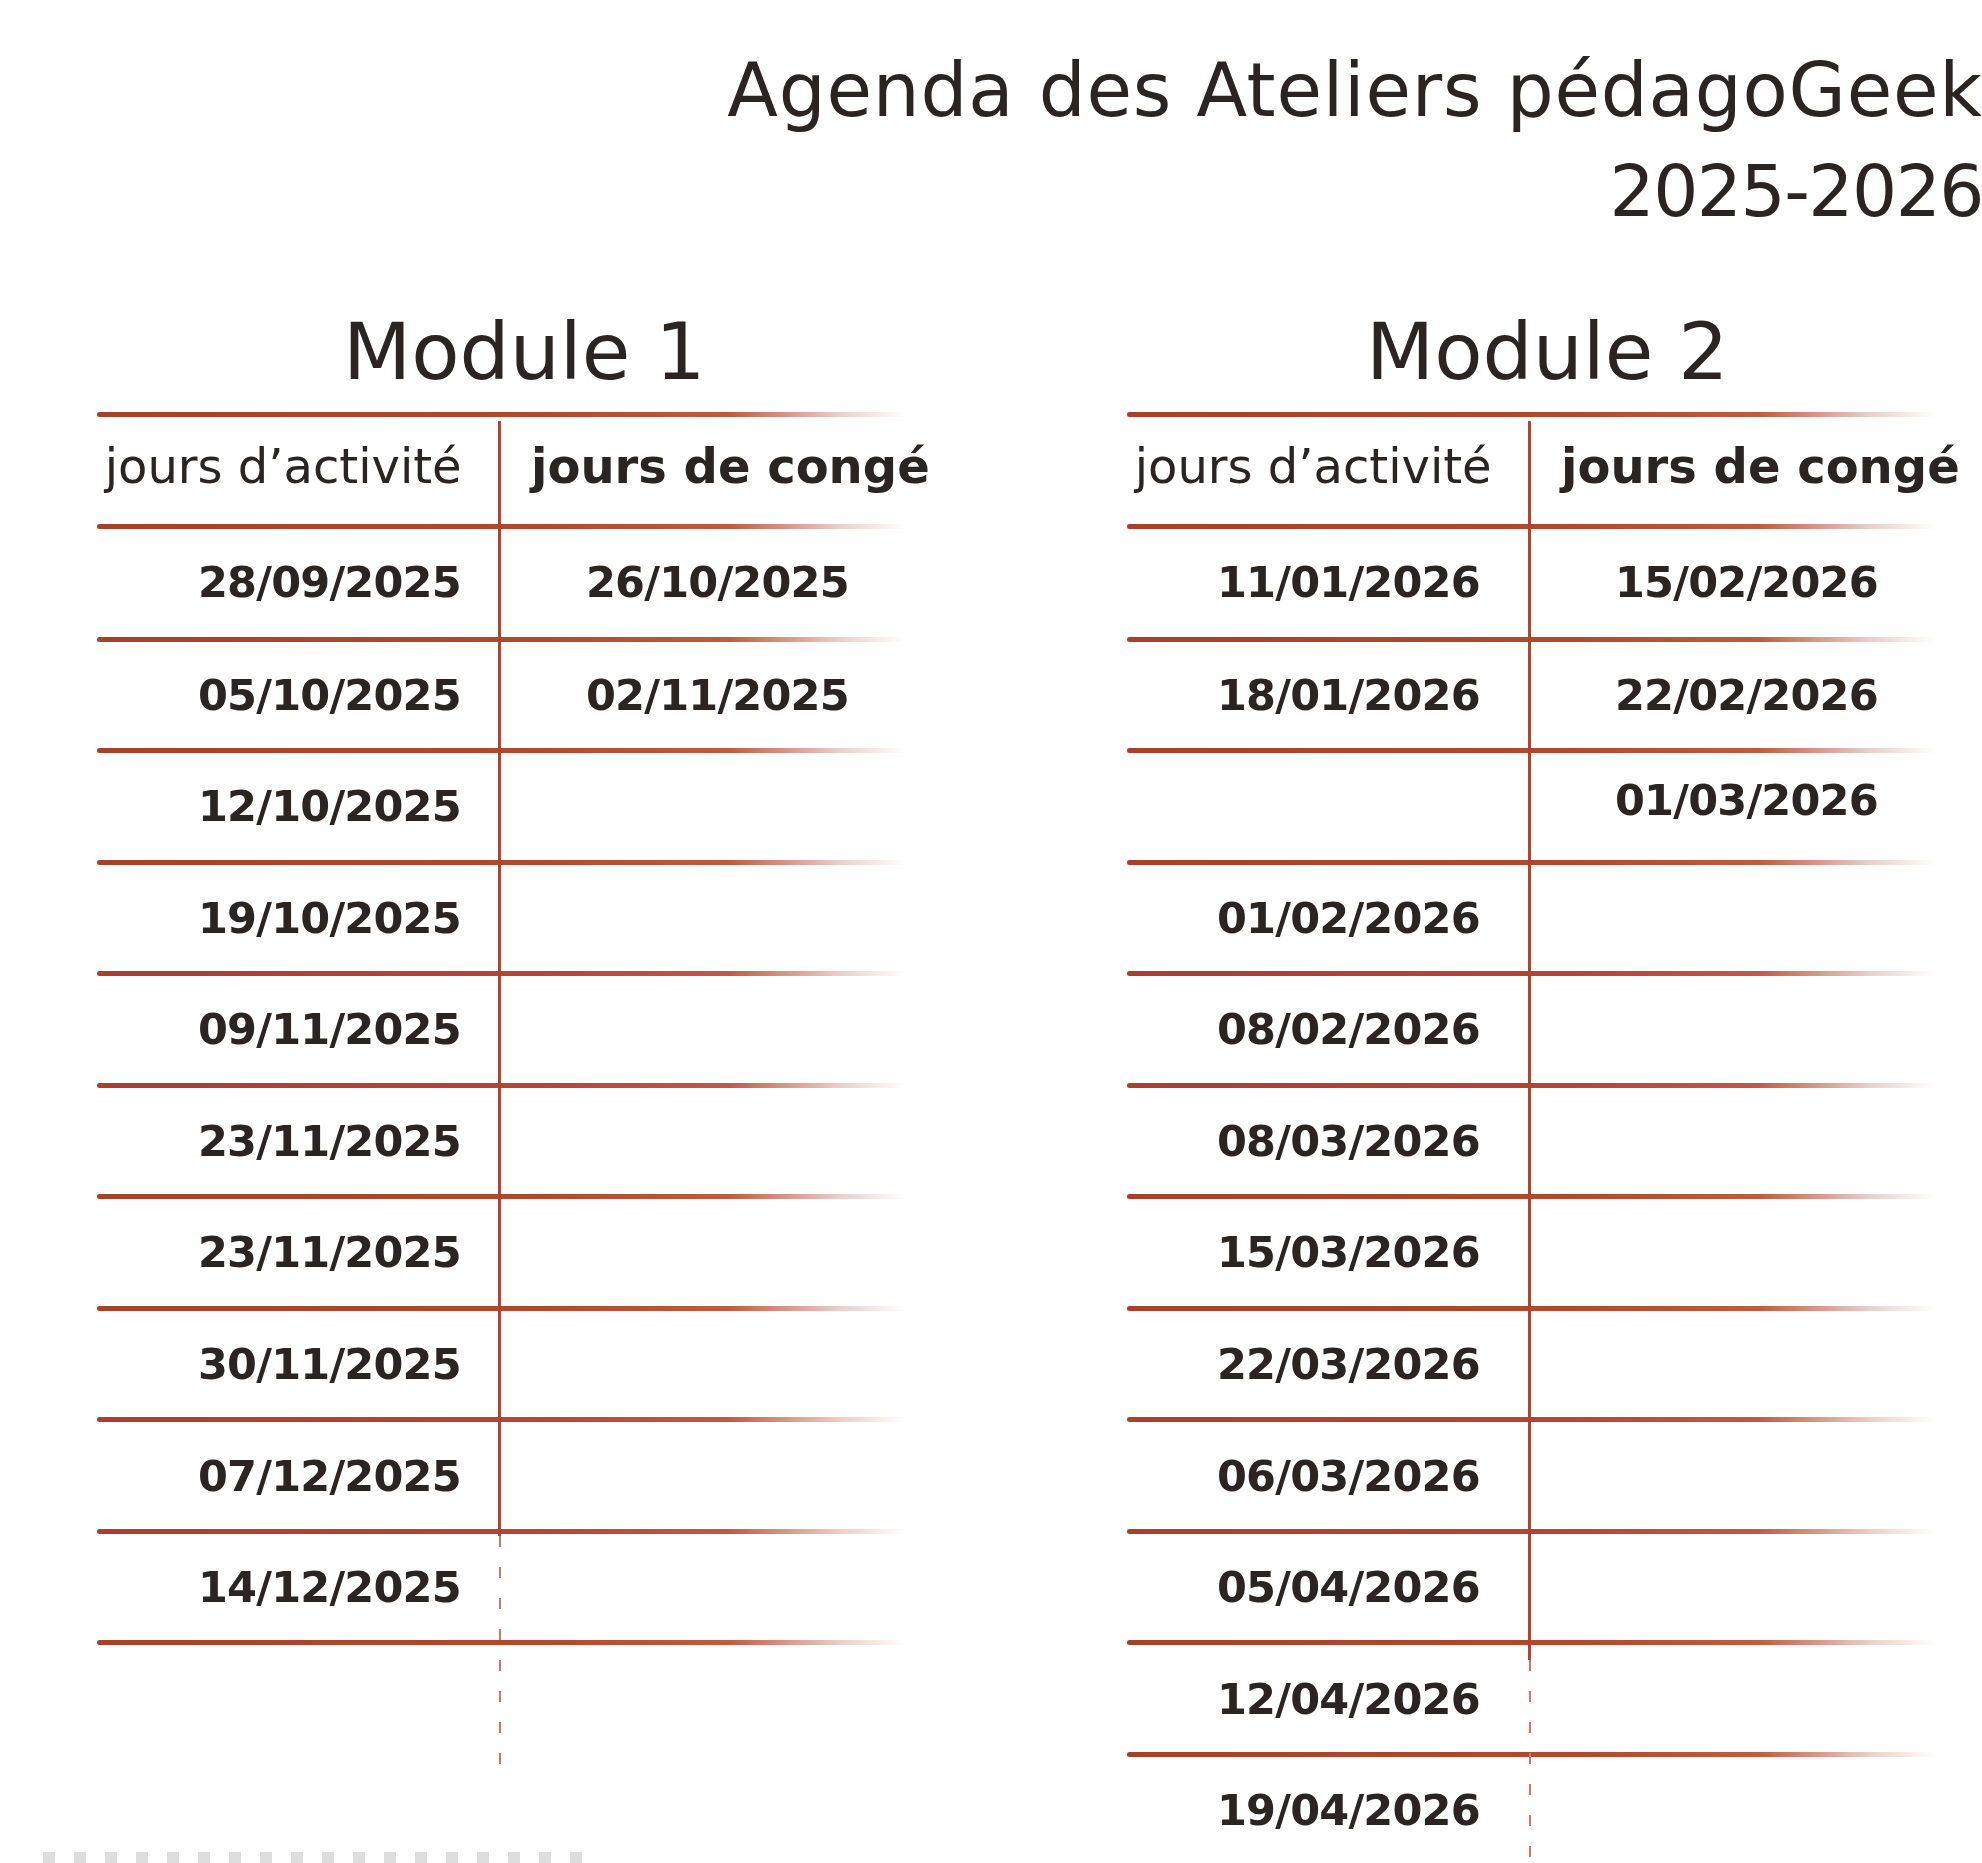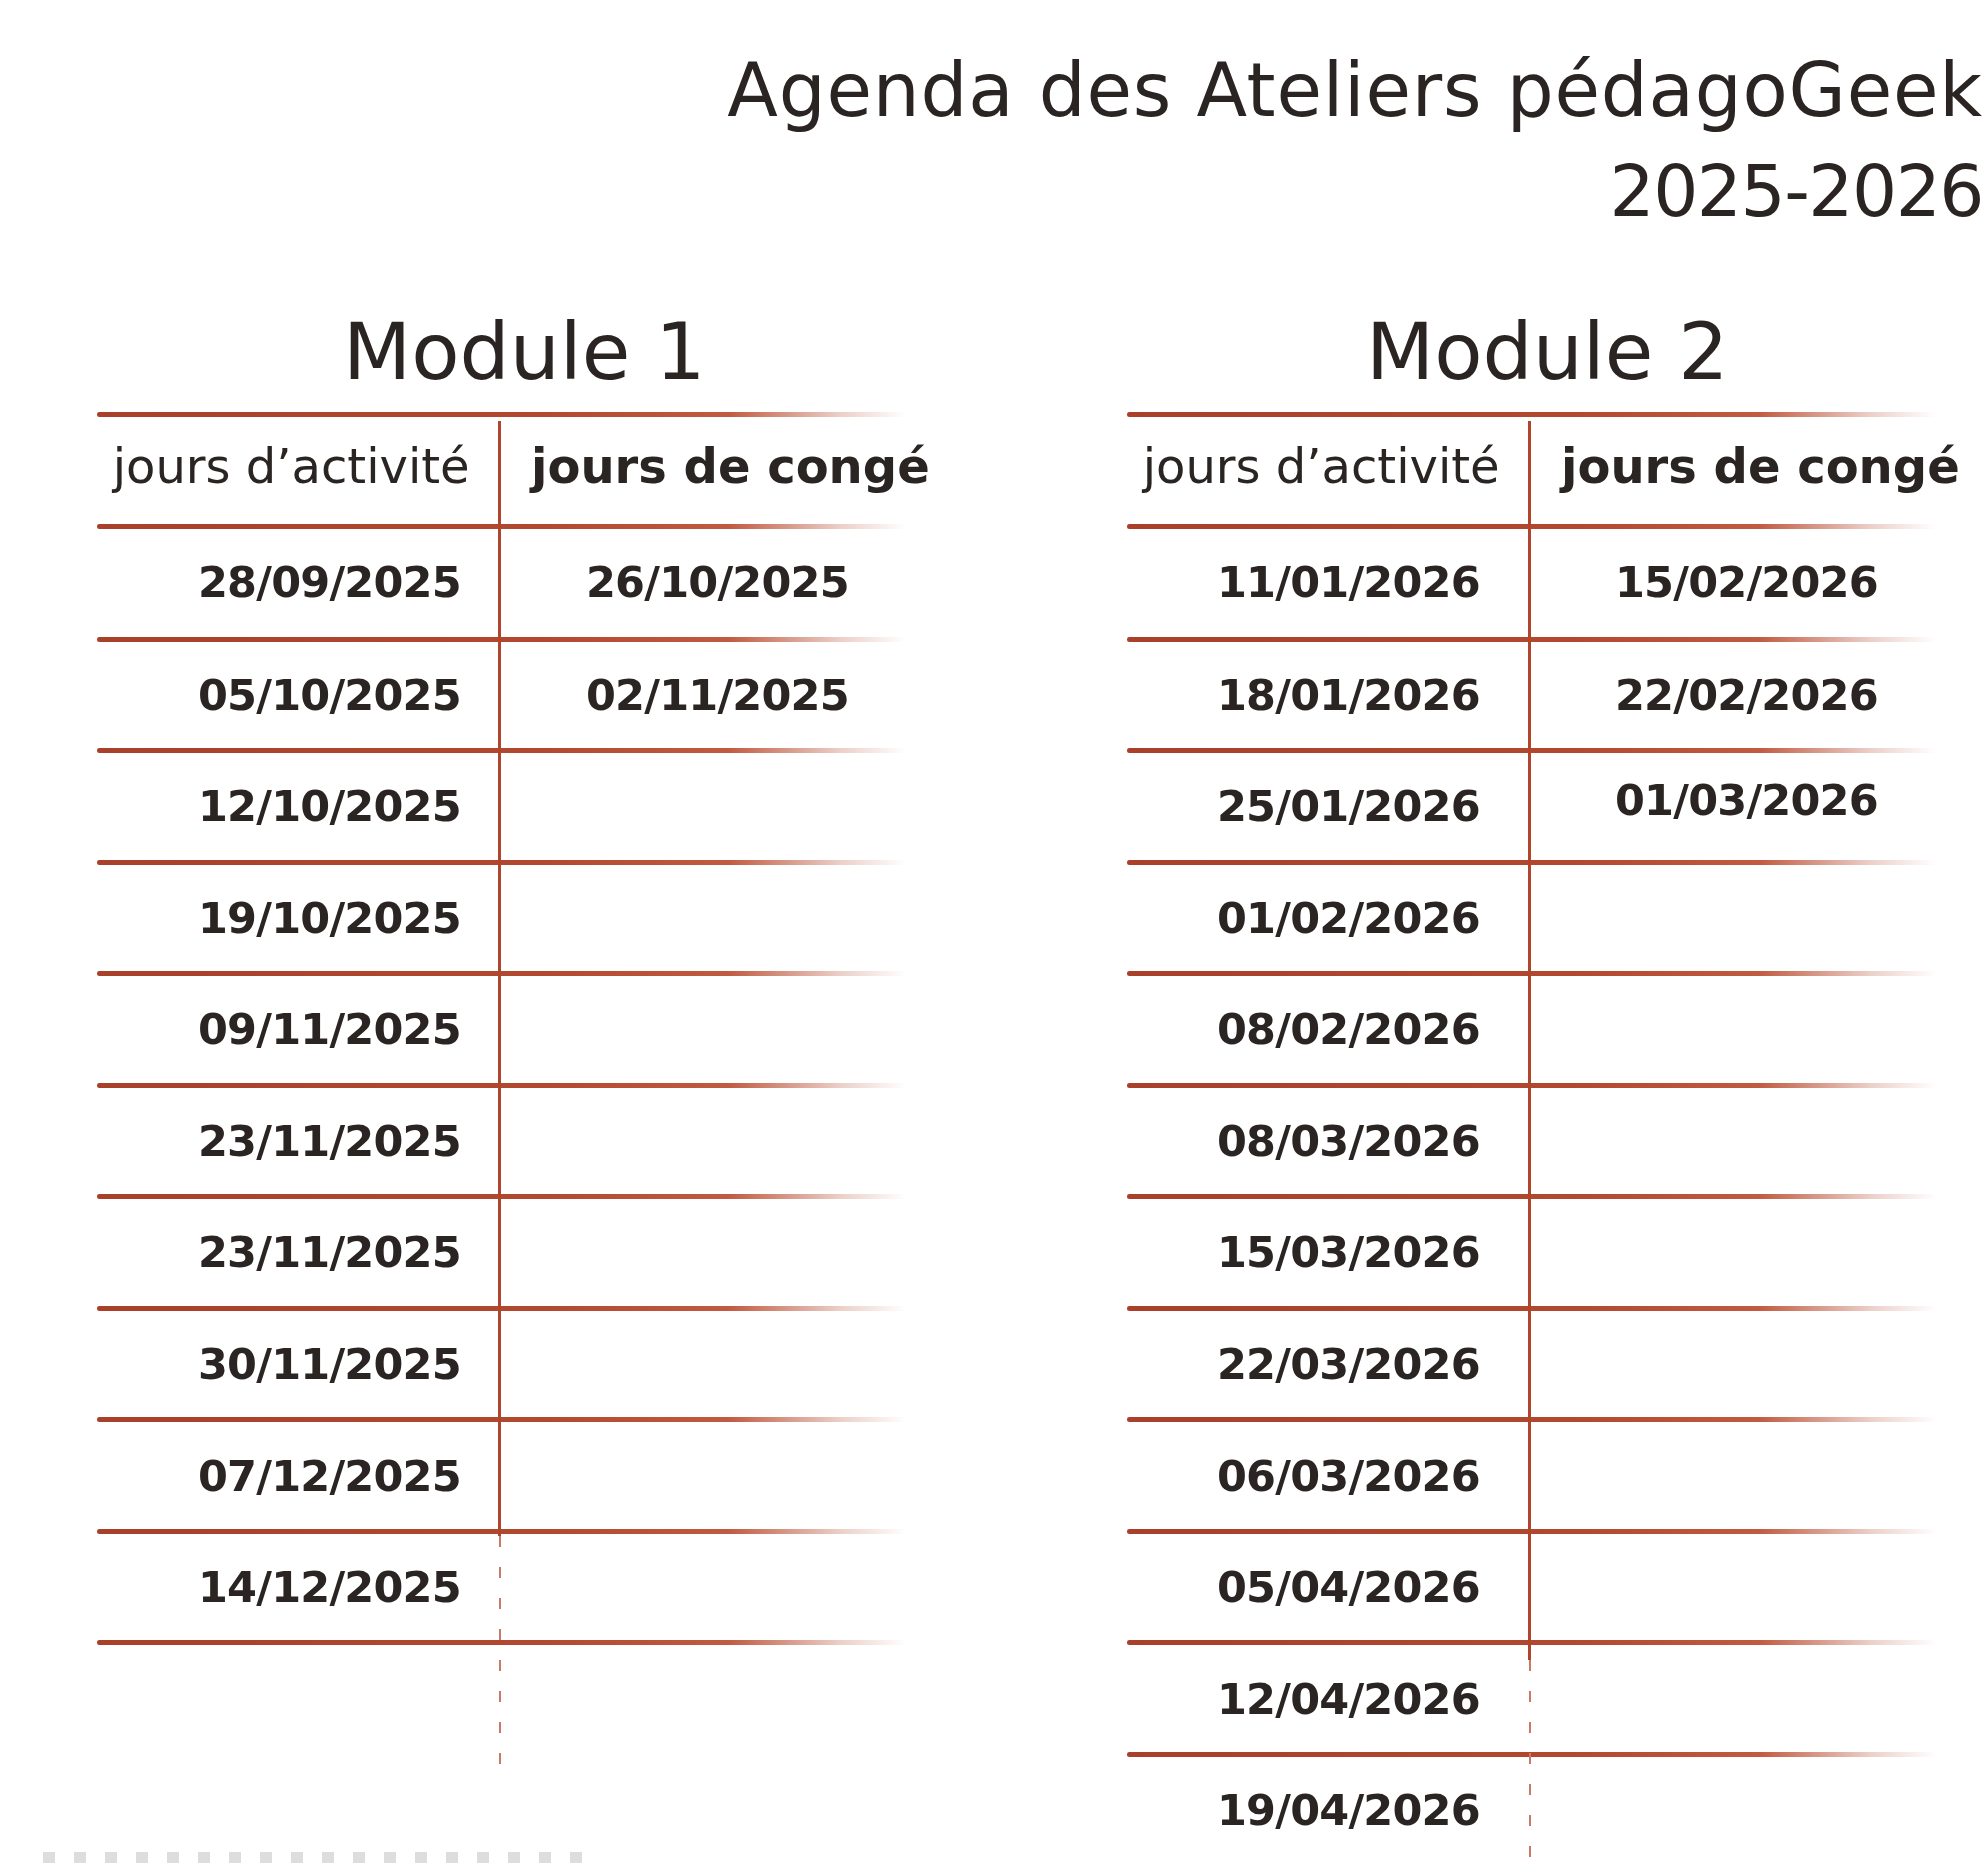--- a/index.html
+++ b/index.html
@@ -39,21 +39,21 @@
   }
   .divider.faint {
     background: repeating-linear-gradient(180deg, #c97a66 0 11px, transparent 11px 31px);
     width: 2.3px;
   }
 
   .hdr {
     position: absolute; top: 15.5px; height: 77px; line-height: 77px;
     font-size: 48px; white-space: nowrap; color: #2a2522;
   }
-  .hdr.c1 { left: 7.7px; margin-left: 8px; }
+  .hdr.c1 { left: 7.7px; }
   .hdr.c2 { left: 434px; font-weight: bold; }
 
   .row { position: absolute; left: 0; width: 809px; height: 112px; font-weight: bold; }
   .cell {
     position: absolute; top: 0; height: 112px; line-height: 112px;
     font-size: 43px; white-space: nowrap; color: #2a2522; letter-spacing: -0.8px;
   }
   .cell.c1 { left: 101px; }
   .cell.c2 { left: 489px; }
   .m2 .cell.c1 { left: 90px; }
@@ -147,21 +147,20 @@
       <span class="cell c1">11/01/2026</span>
       <span class="cell c2">15/02/2026</span>
     </div>
     <div class="rule" style="top:225px"></div>
     <div class="row" style="top:227px">
       <span class="cell c1">18/01/2026</span>
       <span class="cell c2">22/02/2026</span>
     </div>
     <div class="rule" style="top:336px"></div>
     <div class="row" style="top:338px">
-      <span class="cell c1">25/01/2026</span>
       <span class="cell c2" style="top:-6.2px">01/03/2026</span>
     </div>
     <div class="rule" style="top:448px"></div>
     <div class="row" style="top:450px">
       <span class="cell c1">01/02/2026</span>
       <span class="cell c2"></span>
     </div>
     <div class="rule" style="top:559px"></div>
     <div class="row" style="top:561px">
       <span class="cell c1">08/02/2026</span>

